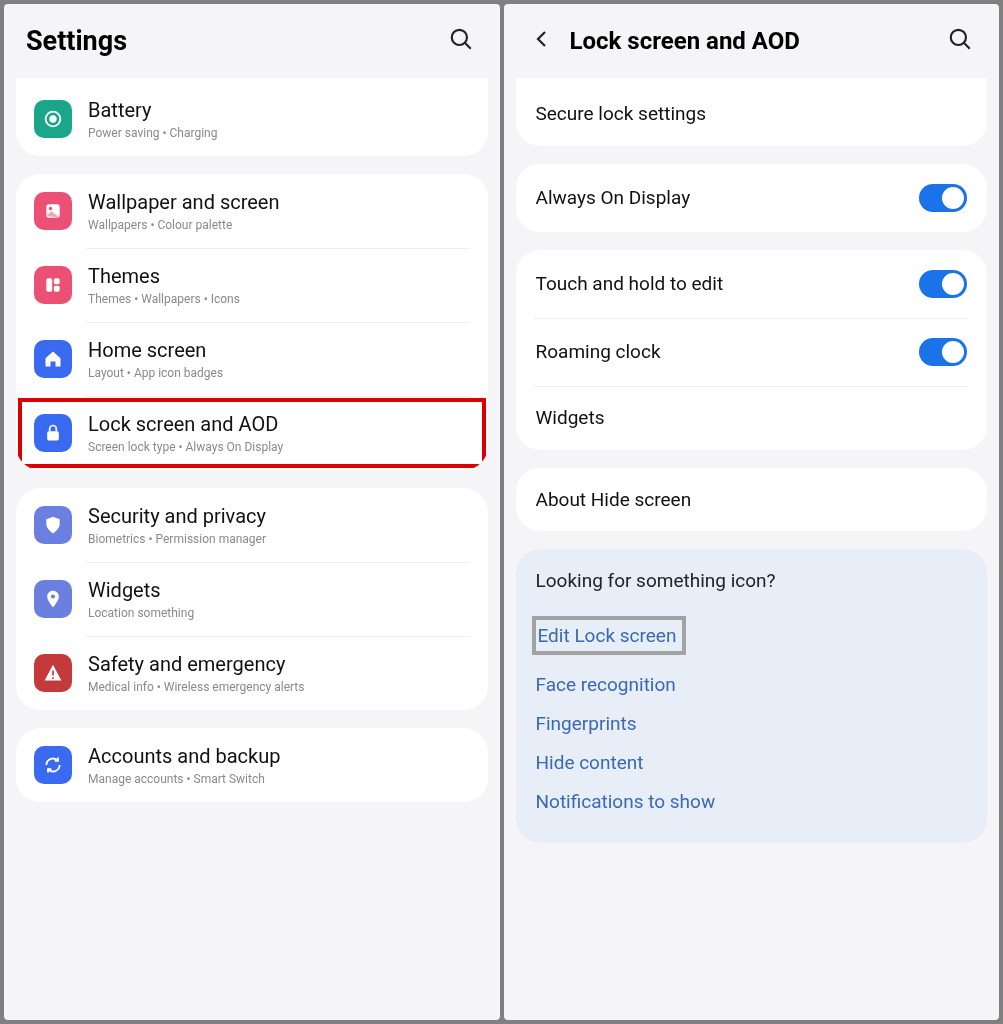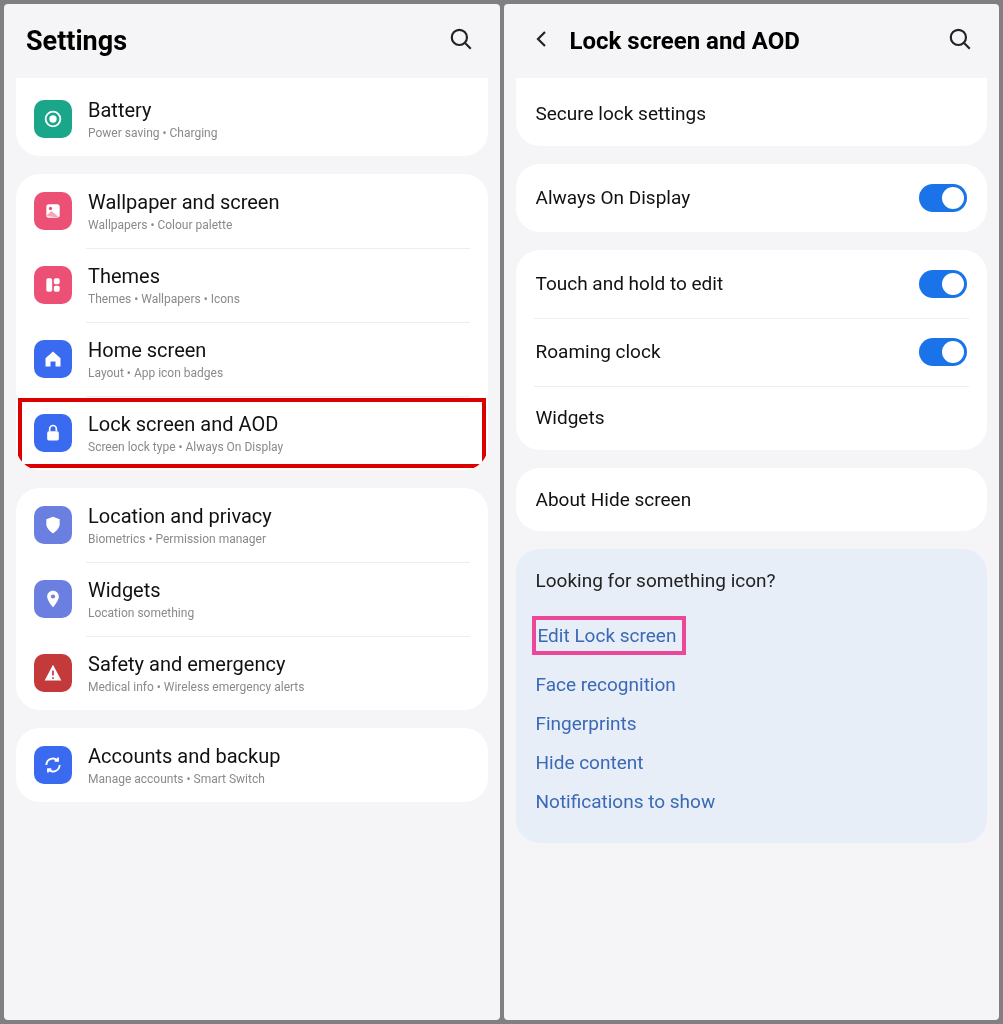--- a/index.html
+++ b/index.html
@@ -115,21 +115,21 @@
   .suggest-title { font-size: 19px; color: #222; margin-bottom: 14px; }
   .suggest-link {
     display: block;
     font-size: 19px;
     color: #3a69b5;
     padding: 8px 0;
     cursor: pointer;
   }
   .link-highlight {
     display: inline-block;
-    border: 4px solid #ec4899;
+    border: 4px solid #a3a3a3;
     padding: 4px 6px 4px 2px;
     margin: 2px 0 2px -4px;
   }
   
   .ic-teal { background: #1aa789; }
   .ic-pink { background: #ec5074; }
   .ic-pink2 { background: #ec5074; }
   .ic-blue { background: #3a6af0; }
   .ic-bluel { background: #6b7fe0; }
   .ic-red { background: #c43a3a; }
@@ -214,21 +214,21 @@
         </div>
       </div>
       <div class="card">
         <div class="row">
           <div class="row-icon ic-bluel">
             <svg width="20" height="20" viewBox="0 0 24 24" fill="#fff">
               <path d="M12 2 L20 5 V11 C20 17 12 22 12 22 C12 22 4 17 4 11 V5 Z"></path>
             </svg>
           </div>
           <div class="row-text">
-            <div class="row-title">Location and privacy</div>
+            <div class="row-title">Security and privacy</div>
             <div class="row-sub">Biometrics  •  Permission manager</div>
           </div>
         </div>
         <div class="row">
           <div class="row-icon ic-bluel">
             <svg width="20" height="20" viewBox="0 0 24 24" fill="#fff">
               <path d="M12 2 C8 2 5 5 5 9 C5 14 12 22 12 22 C12 22 19 14 19 9 C19 5 16 2 12 2 Z"></path>
               <circle cx="12" cy="9" r="2.5" fill="#6b7fe0"></circle>
             </svg>
           </div>

